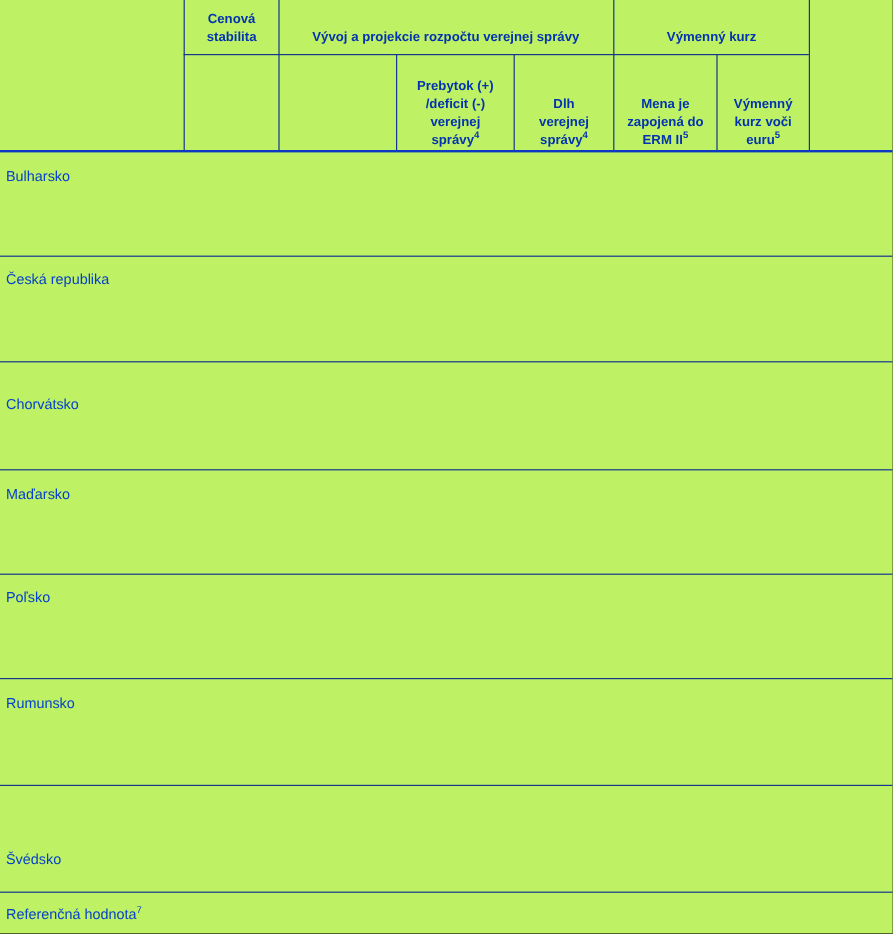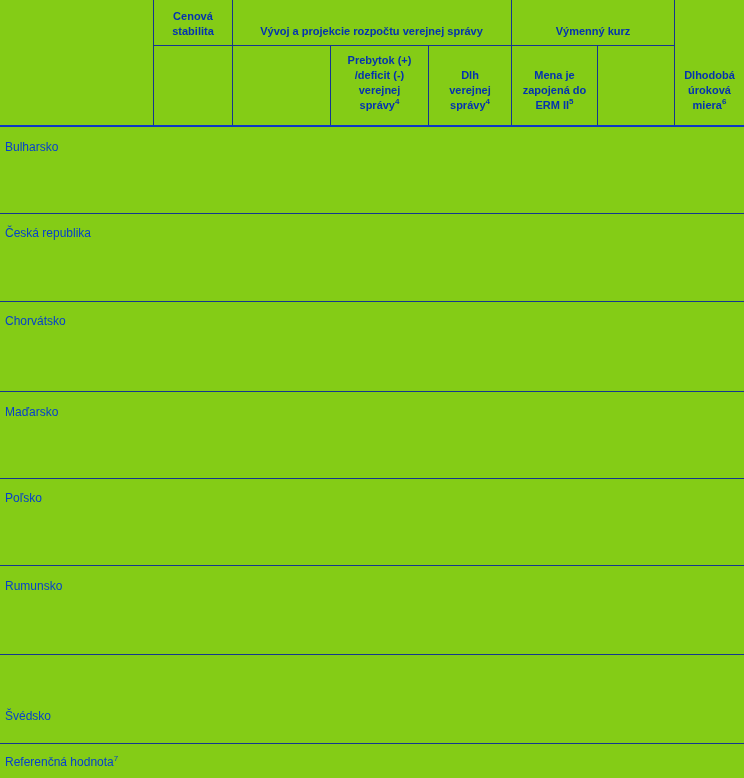--- a/index.html
+++ b/index.html
@@ -4,21 +4,21 @@
 <style>
   html, body {
     margin: 0;
     padding: 0;
     background: #000;
   }
   .screen {
     position: relative;
     width: 744px;
     height: 778px;
-    background: #84cc16;
+    background: #bef264;
     overflow: hidden;
     font-family: "Liberation Sans", sans-serif;
   }
   
   .vline {
     position: absolute;
     width: 1px;
     background: #15368f;
   }
   .hline {
@@ -42,21 +42,21 @@
     font-size: 11px;
     line-height: 15px;
     box-sizing: border-box;
   }
   .hcell sup {
     font-size: 8px;
     line-height: 0;
     vertical-align: super;
   }
   .pad4  { padding-bottom: 4px; }
-  .pad12 { padding-bottom: 12px; }
+  .pad12 { }
   
   .trow {
     position: absolute;
     left: 0;
     width: 744px;
     box-sizing: border-box;
   }
   .rowlabel {
     position: absolute;
     left: 5px;
@@ -131,36 +131,36 @@
   </div>
 
   <div class="hcell pad12" style="left:512px; top:45px; width:85px; height:80px;">
     <div>
       <div>Mena je</div>
       <div>zapojená do</div>
       <div><span>ERM II</span><sup>5</sup></div>
     </div>
   </div>
 
-
-  <div class="hcell pad12" style="left:675px; top:0; width:69px; height:125px;">
+  <div class="hcell pad12" style="left:598px; top:45px; width:76px; height:80px;">
     <div>
-      <div>Dlhodobá</div>
-      <div>úroková</div>
-      <div><span>miera</span><sup>6</sup></div>
+      <div>Výmenný</div>
+      <div>kurz voči</div>
+      <div><span>euru</span><sup>5</sup></div>
     </div>
   </div>
+
 
   <div class="trow" style="top:127px; height:86px;">
     <div class="rowlabel" style="top:13px;">Bulharsko</div>
   </div>
   <div class="trow" style="top:214px; height:87px;">
     <div class="rowlabel" style="top:12px;">Česká republika</div>
   </div>
-  <div class="trow" style="top:302px; height:89px;text-align:center;">
+  <div class="trow" style="top:318px; height:89px;text-align:center;">
     <div class="rowlabel" style="top:12px;">Chorvátsko</div>
   </div>
   <div class="trow" style="top:392px; height:86px;">
     <div class="rowlabel" style="top:13px;">Maďarsko</div>
   </div>
   <div class="trow" style="top:479px; height:86px;padding-left:43px;">
     <div class="rowlabel" style="top:12px;">Poľsko</div>
   </div>
   <div class="trow" style="top:566px; height:88px;">
     <div class="rowlabel" style="top:13px;">Rumunsko</div>

